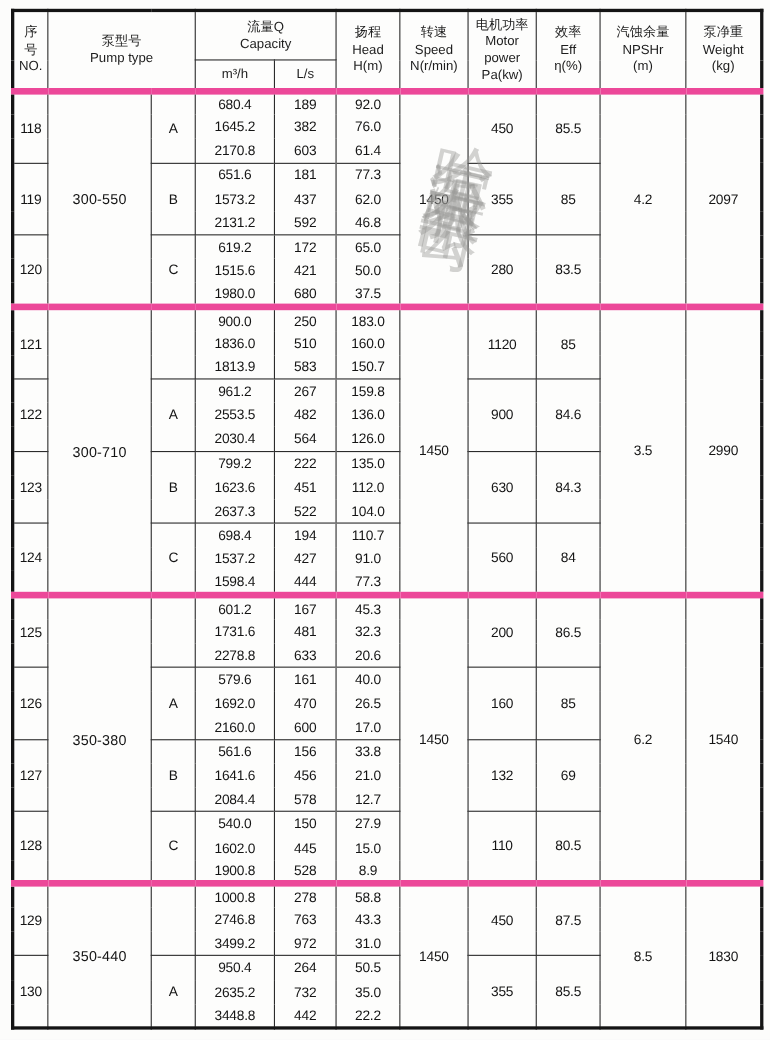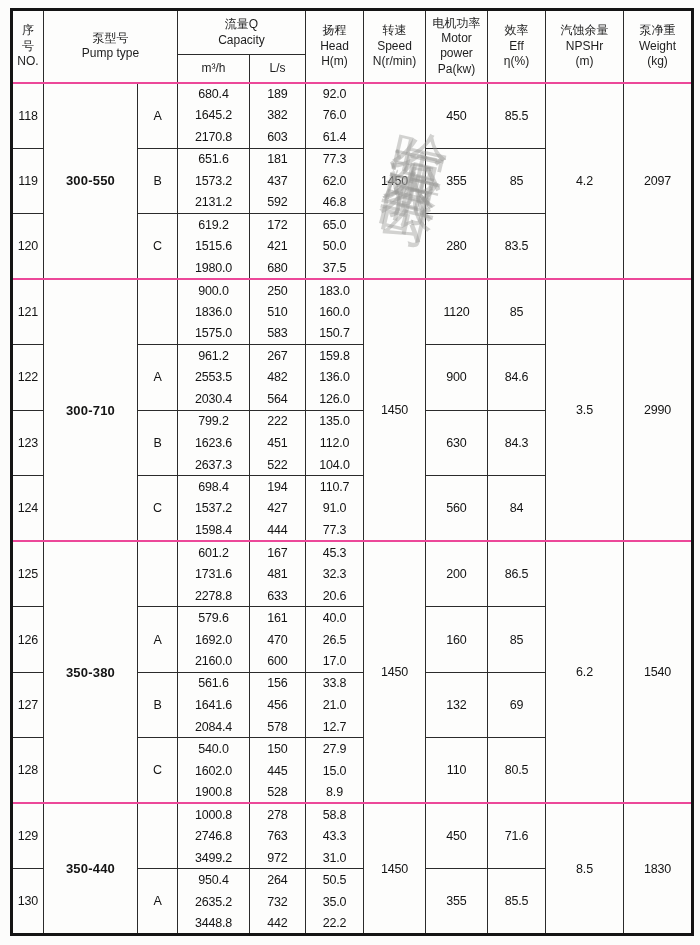--- a/index.html
+++ b/index.html
@@ -55,22 +55,22 @@
 
   tbody tr { height: 21.85px; }
   tbody td {
     font-size: 12.5px;
     letter-spacing: -0.2px;
     color: #141414;
     white-space: nowrap;
   }
   td.point { border-top: none; border-bottom: none; }
   tr.row-start td { border-top: 1px solid #2b2b2b; }
-  tr.group-start td { border-top: 2px solid #ec4899; }
-  td.cell-pump-type { font-size: 13px; letter-spacing: 0.2px; font-weight: bold; }
+  tr.group-start td { border-top: 6px solid #ec4899; }
+  td.cell-pump-type { font-size: 13px; letter-spacing: 0.2px; }
   td.cell-no { font-size: 12.5px; }
 
   .watermark {
     position: absolute;
     left: 398px; top: 88px;
     height: 610px;
     writing-mode: vertical-rl;
     text-orientation: upright;
     transform: rotate(13deg);
     transform-origin: top center;
@@ -230,21 +230,21 @@
           <td rowspan="3" class="cell-eff">85</td>
           <td rowspan="12" class="cell-npshr">3.5</td>
           <td rowspan="12" class="cell-weight">2990</td>
         </tr>
         <tr class="sub-row">
           <td class="point">1836.0</td>
           <td class="point">510</td>
           <td class="point">160.0</td>
         </tr>
         <tr class="sub-row">
-          <td class="point">1575.0</td>
+          <td class="point">1813.9</td>
           <td class="point">583</td>
           <td class="point">150.7</td>
         </tr>
         <tr class="sub-row row-start">
           <td rowspan="3" class="cell-no">122</td>
           <td rowspan="3" class="cell-variant">A</td>
           <td class="point">961.2</td>
           <td class="point">267</td>
           <td class="point">159.8</td>
           <td rowspan="3" class="cell-power">900</td>
@@ -380,21 +380,21 @@
         </tr>
         <tr class="sub-row row-start group-start">
           <td rowspan="3" class="cell-no">129</td>
           <td rowspan="6" class="cell-pump-type">350-440</td>
           <td rowspan="3" class="cell-variant"></td>
           <td class="point">1000.8</td>
           <td class="point">278</td>
           <td class="point">58.8</td>
           <td rowspan="6" class="cell-speed">1450</td>
           <td rowspan="3" class="cell-power">450</td>
-          <td rowspan="3" class="cell-eff">71.6</td>
+          <td rowspan="3" class="cell-eff">87.5</td>
           <td rowspan="6" class="cell-npshr">8.5</td>
           <td rowspan="6" class="cell-weight">1830</td>
         </tr>
         <tr class="sub-row">
           <td class="point">2746.8</td>
           <td class="point">763</td>
           <td class="point">43.3</td>
         </tr>
         <tr class="sub-row">
           <td class="point">3499.2</td>

